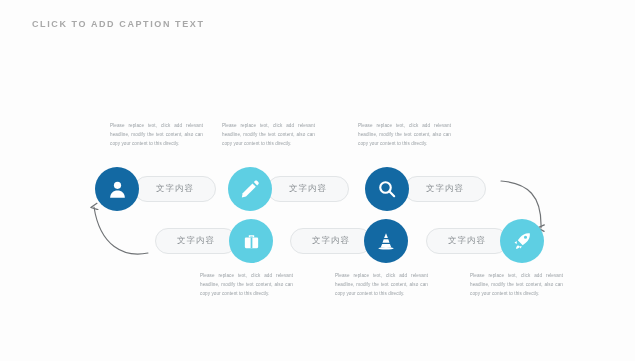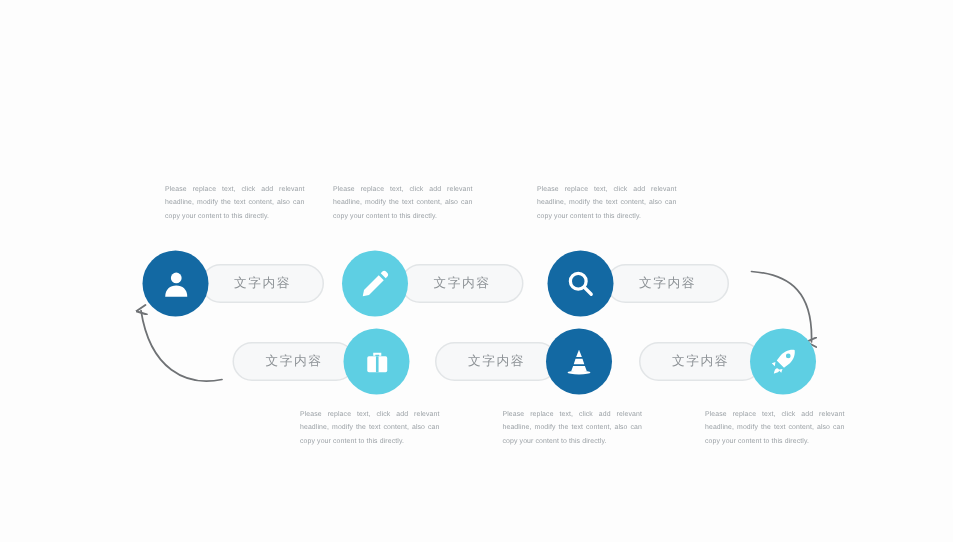--- a/index.html
+++ b/index.html
@@ -50,20 +50,21 @@
     text-align:justify; letter-spacing:.08px;
   }
   #arrows { position:absolute; left:0; top:0; width:635px; height:361px; z-index:1; }
 </style>
 </head>
 <body>
 
 <div id="slide">
 
   <div id="header">
+    <div id="subtitle">CLICK TO ADD CAPTION TEXT</div>
   </div>
 
   <svg id="arrows" viewBox="0 0 635 361" xmlns="http://www.w3.org/2000/svg">
     <defs>
       <marker id="ah-up" markerWidth="7" markerHeight="7" refX="3.2" refY="3.2" orient="auto" markerUnits="strokeWidth">
         <path d="M0.4,6.2 L3.2,0.4 L6.0,6.2" fill="none" stroke="#6f7275" stroke-width="1.1" stroke-linecap="round" stroke-linejoin="round"></path>
       </marker>
       <marker id="ah-down" markerWidth="7" markerHeight="7" refX="3.2" refY="3.2" orient="auto" markerUnits="strokeWidth">
         <path d="M0.4,0.4 L3.2,6.2 L6.0,0.4" fill="none" stroke="#6f7275" stroke-width="1.1" stroke-linecap="round" stroke-linejoin="round"></path>
       </marker>

